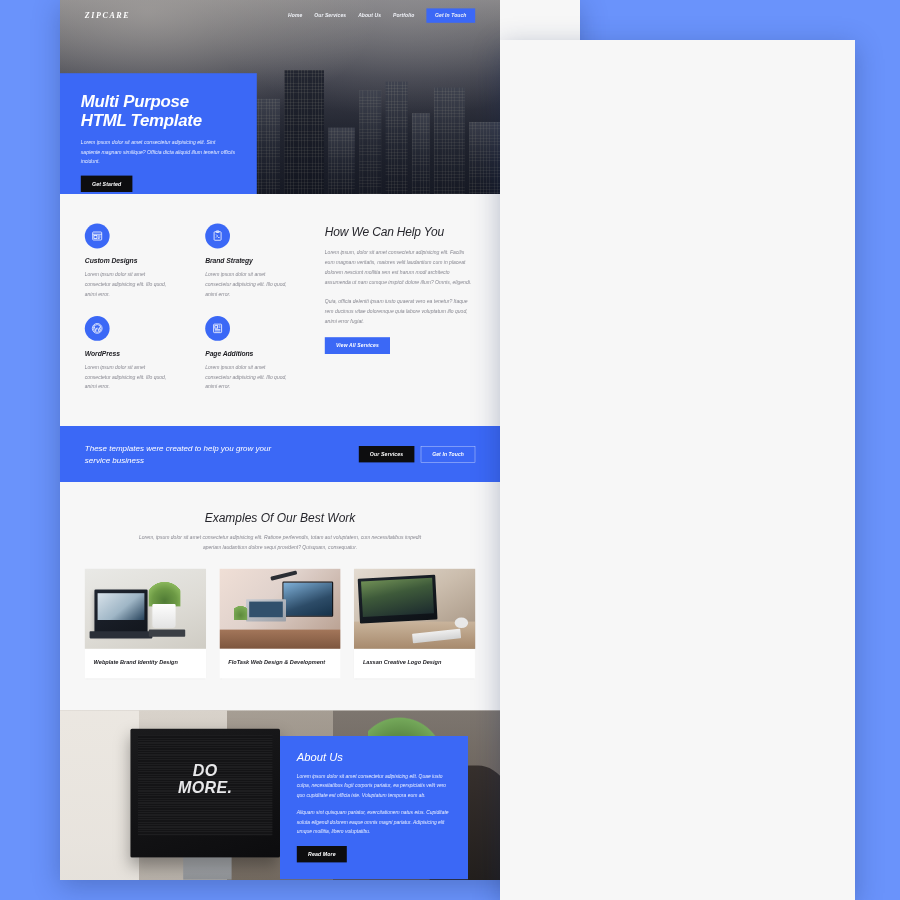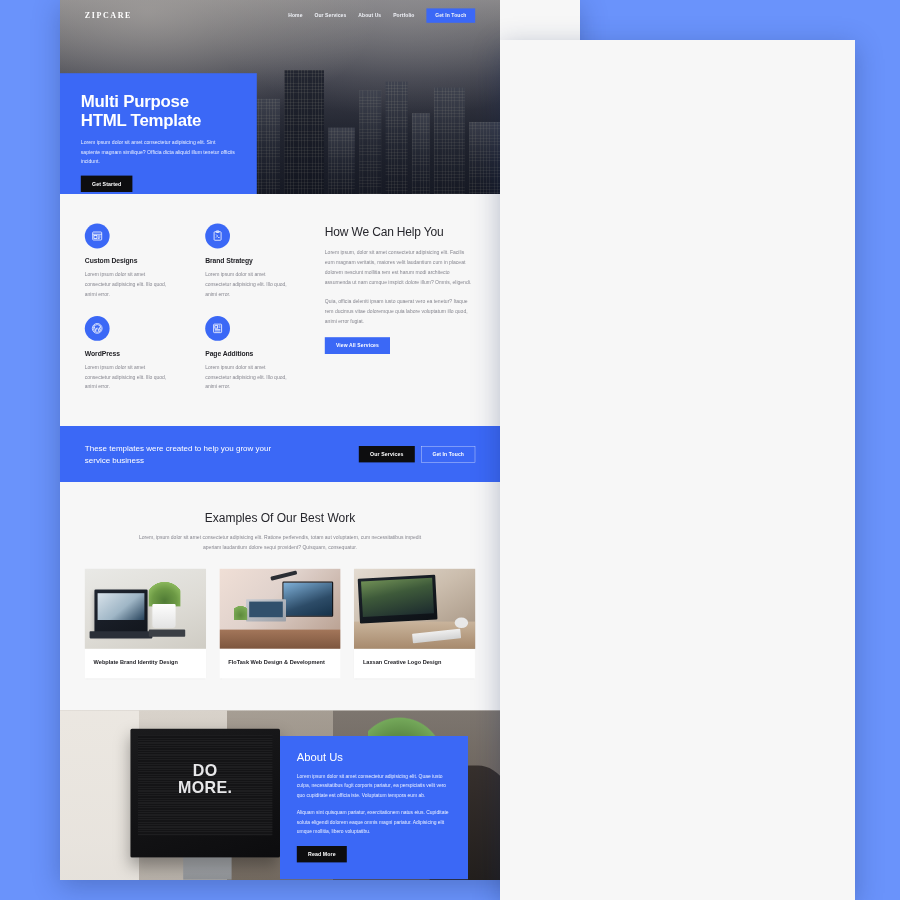--- a/index.html
+++ b/index.html
@@ -9,21 +9,21 @@
     font-family: "Liberation Sans", sans-serif;
     background: #6a93fb;
   }
   #stage { position: relative; width: 900px; height: 900px; background: #6a93fb; }
 
   
   .panel {
     position: absolute; background: #f7f7f7; overflow: hidden;
     box-shadow: 0 6px 26px rgba(20,40,90,.30);
   }
-  #panel-left  { left: 60px;  top: 0px;  width: 520px; height: 880px; }
+  #panel-left  { left: 60px;  top: 0px;  width: 520px; height: 880px; font-style: italic; }
   #panel-right { left: 500px; top: 40px; width: 355px; height: 860px; }
 
   .scaler { transform-origin: 0 0; width: 1100px; }
   #left-scaler  { transform: scale(0.4); } 
 
   
   .page { width: 1100px; background: #f7f7f7; font-size: 16px; color: #32323a; }
 
   
   .hero { position: relative; height: 485px; overflow: hidden;

